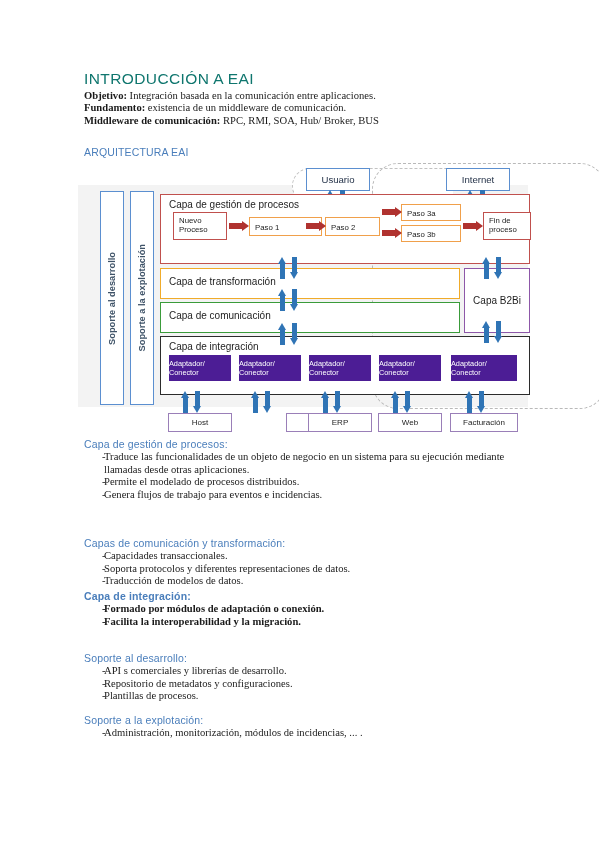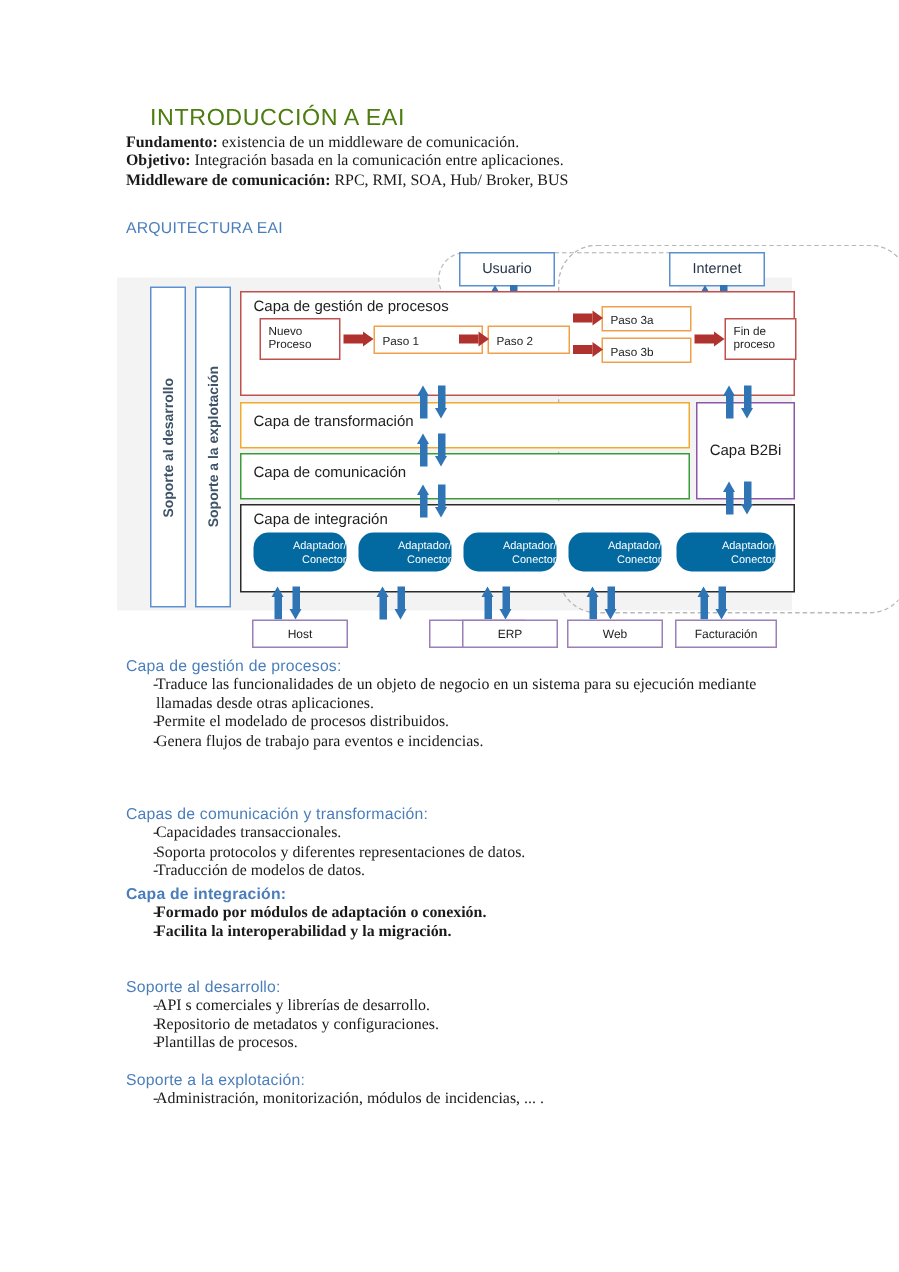--- a/index.html
+++ b/index.html
@@ -3,21 +3,21 @@
 <meta charset="utf-8">
 <style>
   html,body{margin:0;padding:0;background:#ffffff;}
   body{width:599px;height:848px;position:relative;overflow:hidden;
        font-family:"Liberation Serif", serif;}
 
   .page{position:absolute;inset:0;background:#fff;}
 
   
   .h1{position:absolute;left:84px;top:70px;font-family:"Liberation Sans",sans-serif;
-      font-size:15.5px;letter-spacing:.4px;color:#4d7c0f;font-weight:400;white-space:nowrap;margin-left:16px;}
+      font-size:15.5px;letter-spacing:.4px;color:#0f766e;font-weight:400;white-space:nowrap;}
   .h2{font-family:"Liberation Sans",sans-serif;font-size:10.5px;color:#4a7ebb;
       letter-spacing:.15px;white-space:nowrap;}
 
   .lead{position:absolute;left:84px;top:90px;font-size:10.6px;color:#1a1a1a;line-height:12.4px;}
   .lead div{white-space:nowrap;}
   .lead b{font-weight:bold;}
 
   .arq{position:absolute;left:84px;top:146px;}
 
   
@@ -85,24 +85,24 @@
   .barrow .bshaft{position:absolute;left:2px;width:5px;background:#2f74b5;}
   .barrow .bhead{position:absolute;left:0;width:0;height:0;
       border-left:4.5px solid transparent;border-right:4.5px solid transparent;}
   .barrow.up   .bshaft{top:7px;height:15px;}
   .barrow.up   .bhead{top:0;border-bottom:7px solid #2f74b5;}
   .barrow.down .bshaft{top:0;height:15px;}
   .barrow.down .bhead{bottom:0;top:auto;border-top:7px solid #2f74b5;}
   .barrow.up{left:0;} .barrow.down{left:12px;}
 
   
-  .adapter{position:absolute;background:#0369a1;color:#ffffff;
+  .adapter{position:absolute;background:#4c1d95;color:#ffffff;
      font-family:"Liberation Sans",sans-serif;font-size:7.3px;line-height:9px;
-     display:flex;flex-direction:column;align-items:flex-end;justify-content:center;
-     text-align:center;border-radius:10px;}
+     display:flex;flex-direction:column;align-items:flex-start;justify-content:center;
+     text-align:center;}
   
   .system{position:absolute;background:#ffffff;border:1.2px solid #9a7fb8;
      font-family:"Liberation Sans",sans-serif;font-size:8px;color:#1d1d1d;
      display:flex;align-items:center;justify-content:center;}
 
   
   .sec{position:absolute;left:84px;width:430px;}
   .sec .bullets{margin-top:1px;}
   .brow{display:flex;font-size:10.6px;color:#1a1a1a;line-height:12.6px;}
   .dash{width:20px;flex:0 0 20px;text-align:left;padding-left:18px;box-sizing:border-box;}
@@ -110,24 +110,24 @@
 </style>
 </head>
 <body>
 
 <div class="page">
 
   <div class="h1">INTRODUCCIÓN A EAI</div>
 
   <div class="lead">
     <div>
+      <b>Objetivo:</b><span> Integración basada en la comunicación entre aplicaciones.</span>
+    </div>
+    <div>
       <b>Fundamento:</b><span> existencia de un middleware de comunicación.</span>
-    </div>
-    <div>
-      <b>Objetivo:</b><span> Integración basada en la comunicación entre aplicaciones.</span>
     </div>
     <div>
       <b>Middleware de comunicación:</b><span> RPC, RMI, SOA, Hub/ Broker, BUS</span>
     </div>
   </div>
 
   <div class="h2 arq">ARQUITECTURA EAI</div>
 
   <div class="diagram">
 

